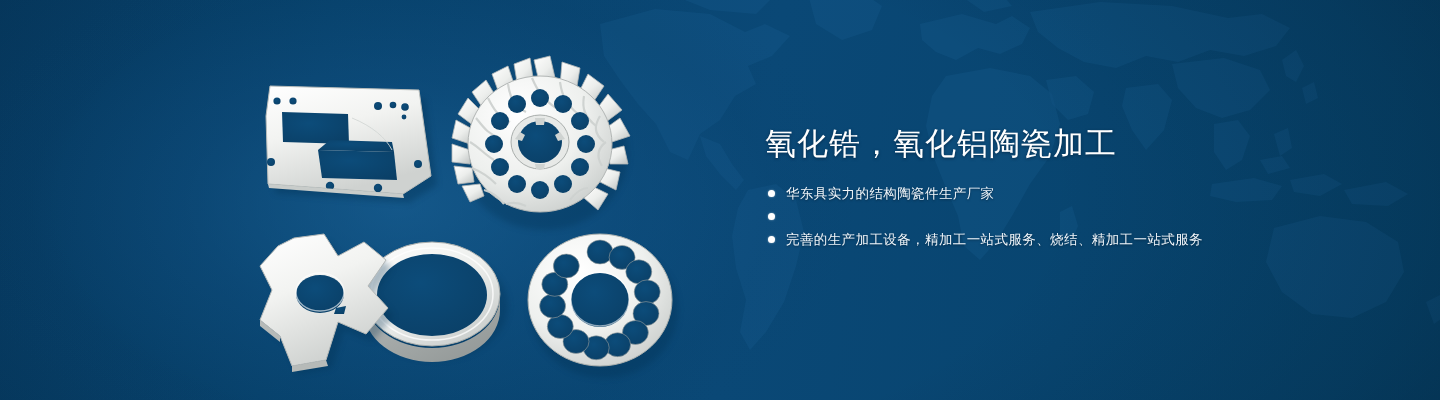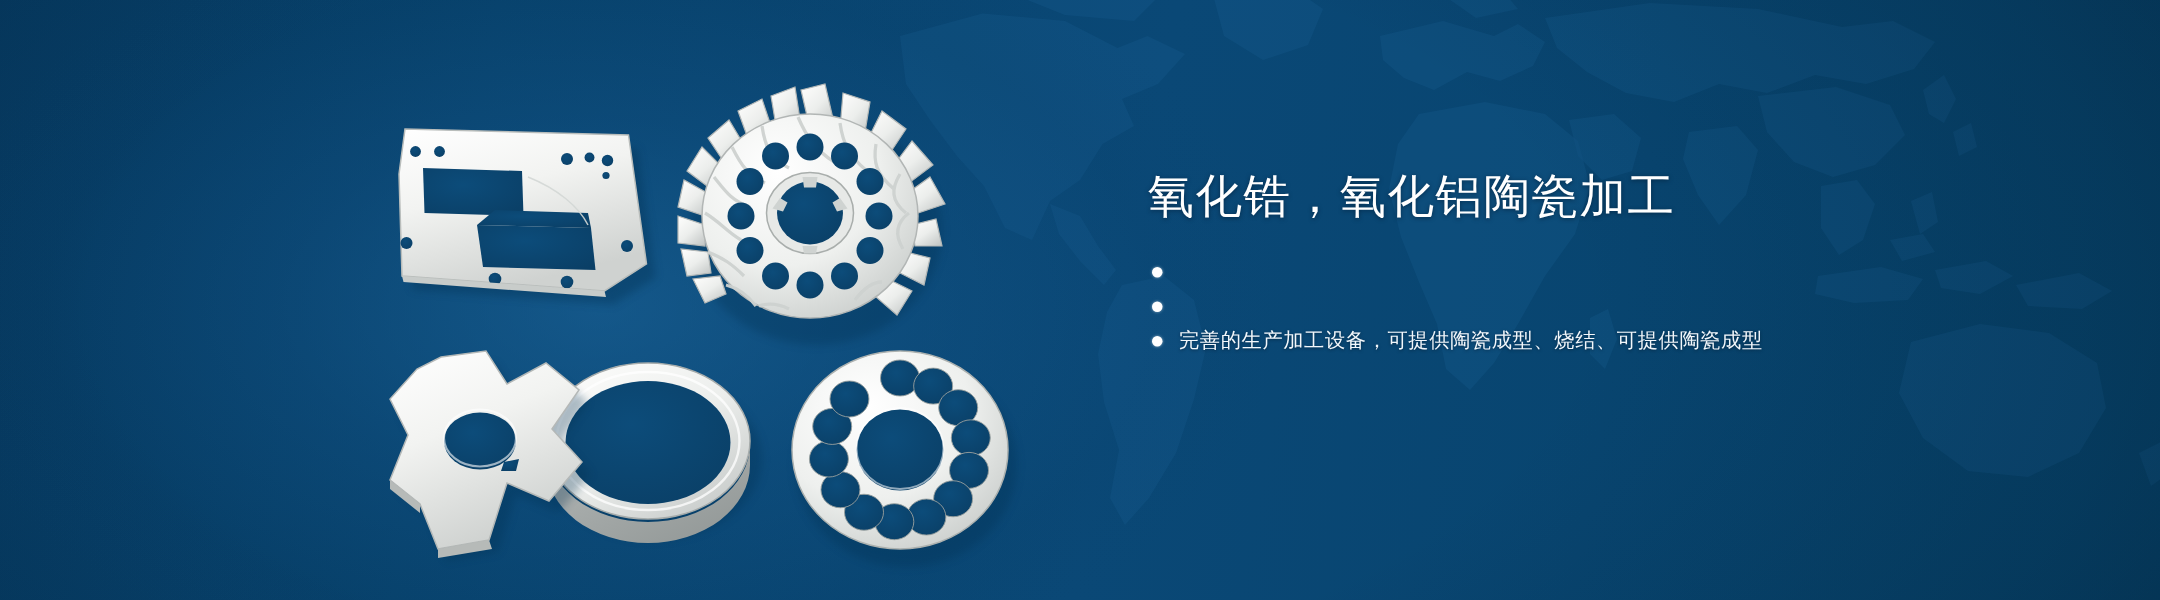--- a/index.html
+++ b/index.html
@@ -55,21 +55,21 @@
     position:absolute;
     left:763px;top:108px;
     width:620px;
   }
   .headline{
     font-size:31px;
     line-height:1.28;
     letter-spacing:1px;
     color:#ffffff;
     font-weight:400;
-    margin:4px 0 22px 2px;
+    margin:16px 0 22px 2px;
     text-shadow:0 1px 3px rgba(0,20,40,0.55);
     white-space:nowrap;
   }
   .bullets{list-style:none;margin:0;padding:0;}
   .bullet{
     display:flex;
     align-items:center;
     margin:0 0 8px 0;
     height:15px;
   }
@@ -327,24 +327,25 @@
         <ellipse cx="0" cy="-1" rx="29" ry="27" fill="none" stroke="#ffffff" stroke-width="1.3" opacity="0.55"></ellipse>
       </g>
     </svg>
   </div>
 
   <div class="copy">
     <h1 class="headline">氧化锆，氧化铝陶瓷加工</h1>
     <ul class="bullets">
       <li class="bullet">
         <span class="dot"></span>
+        <span class="bullet-text">华东具实力的结构陶瓷件生产厂家</span>
       </li>
       <li class="bullet">
         <span class="dot"></span>
       </li>
       <li class="bullet">
         <span class="dot"></span>
-        <span class="bullet-text">完善的生产加工设备，可提供陶瓷成型、烧结、可提供陶瓷成型</span>
+        <span class="bullet-text">完善的生产加工设备，精加工一站式服务、烧结、精加工一站式服务</span>
       </li>
     </ul>
   </div>
 
 </div>
 
 </body></html>

